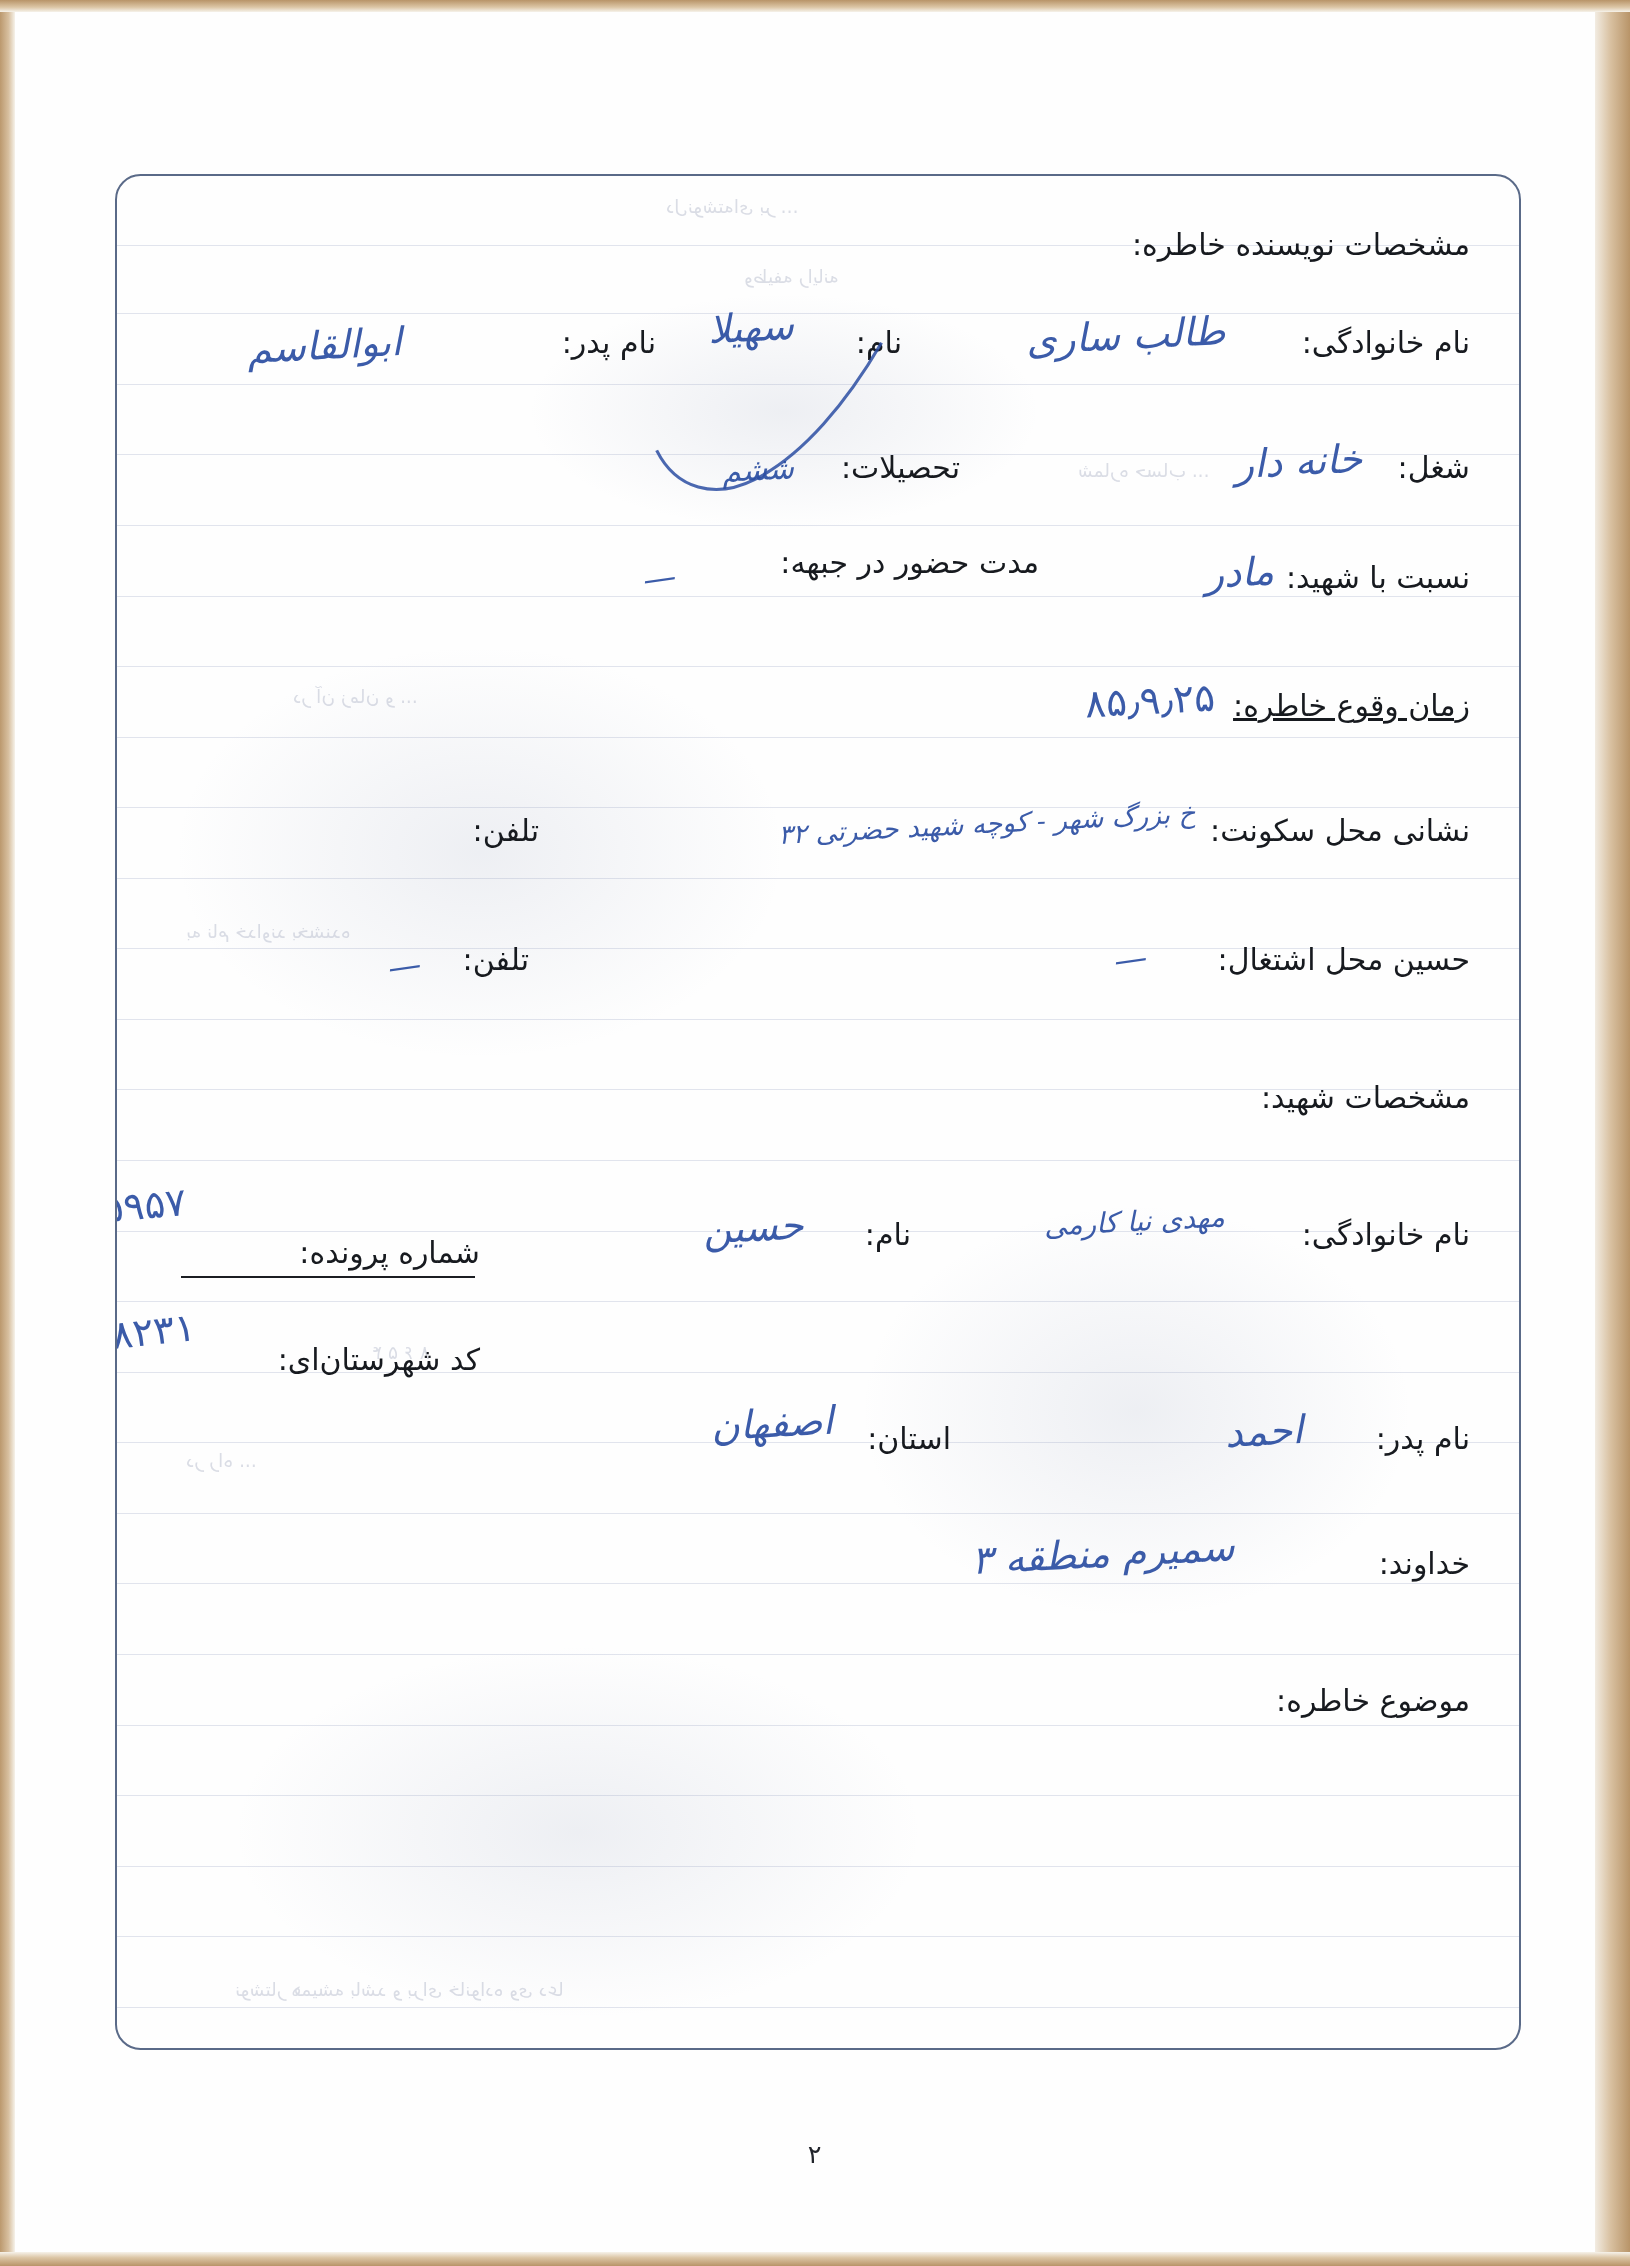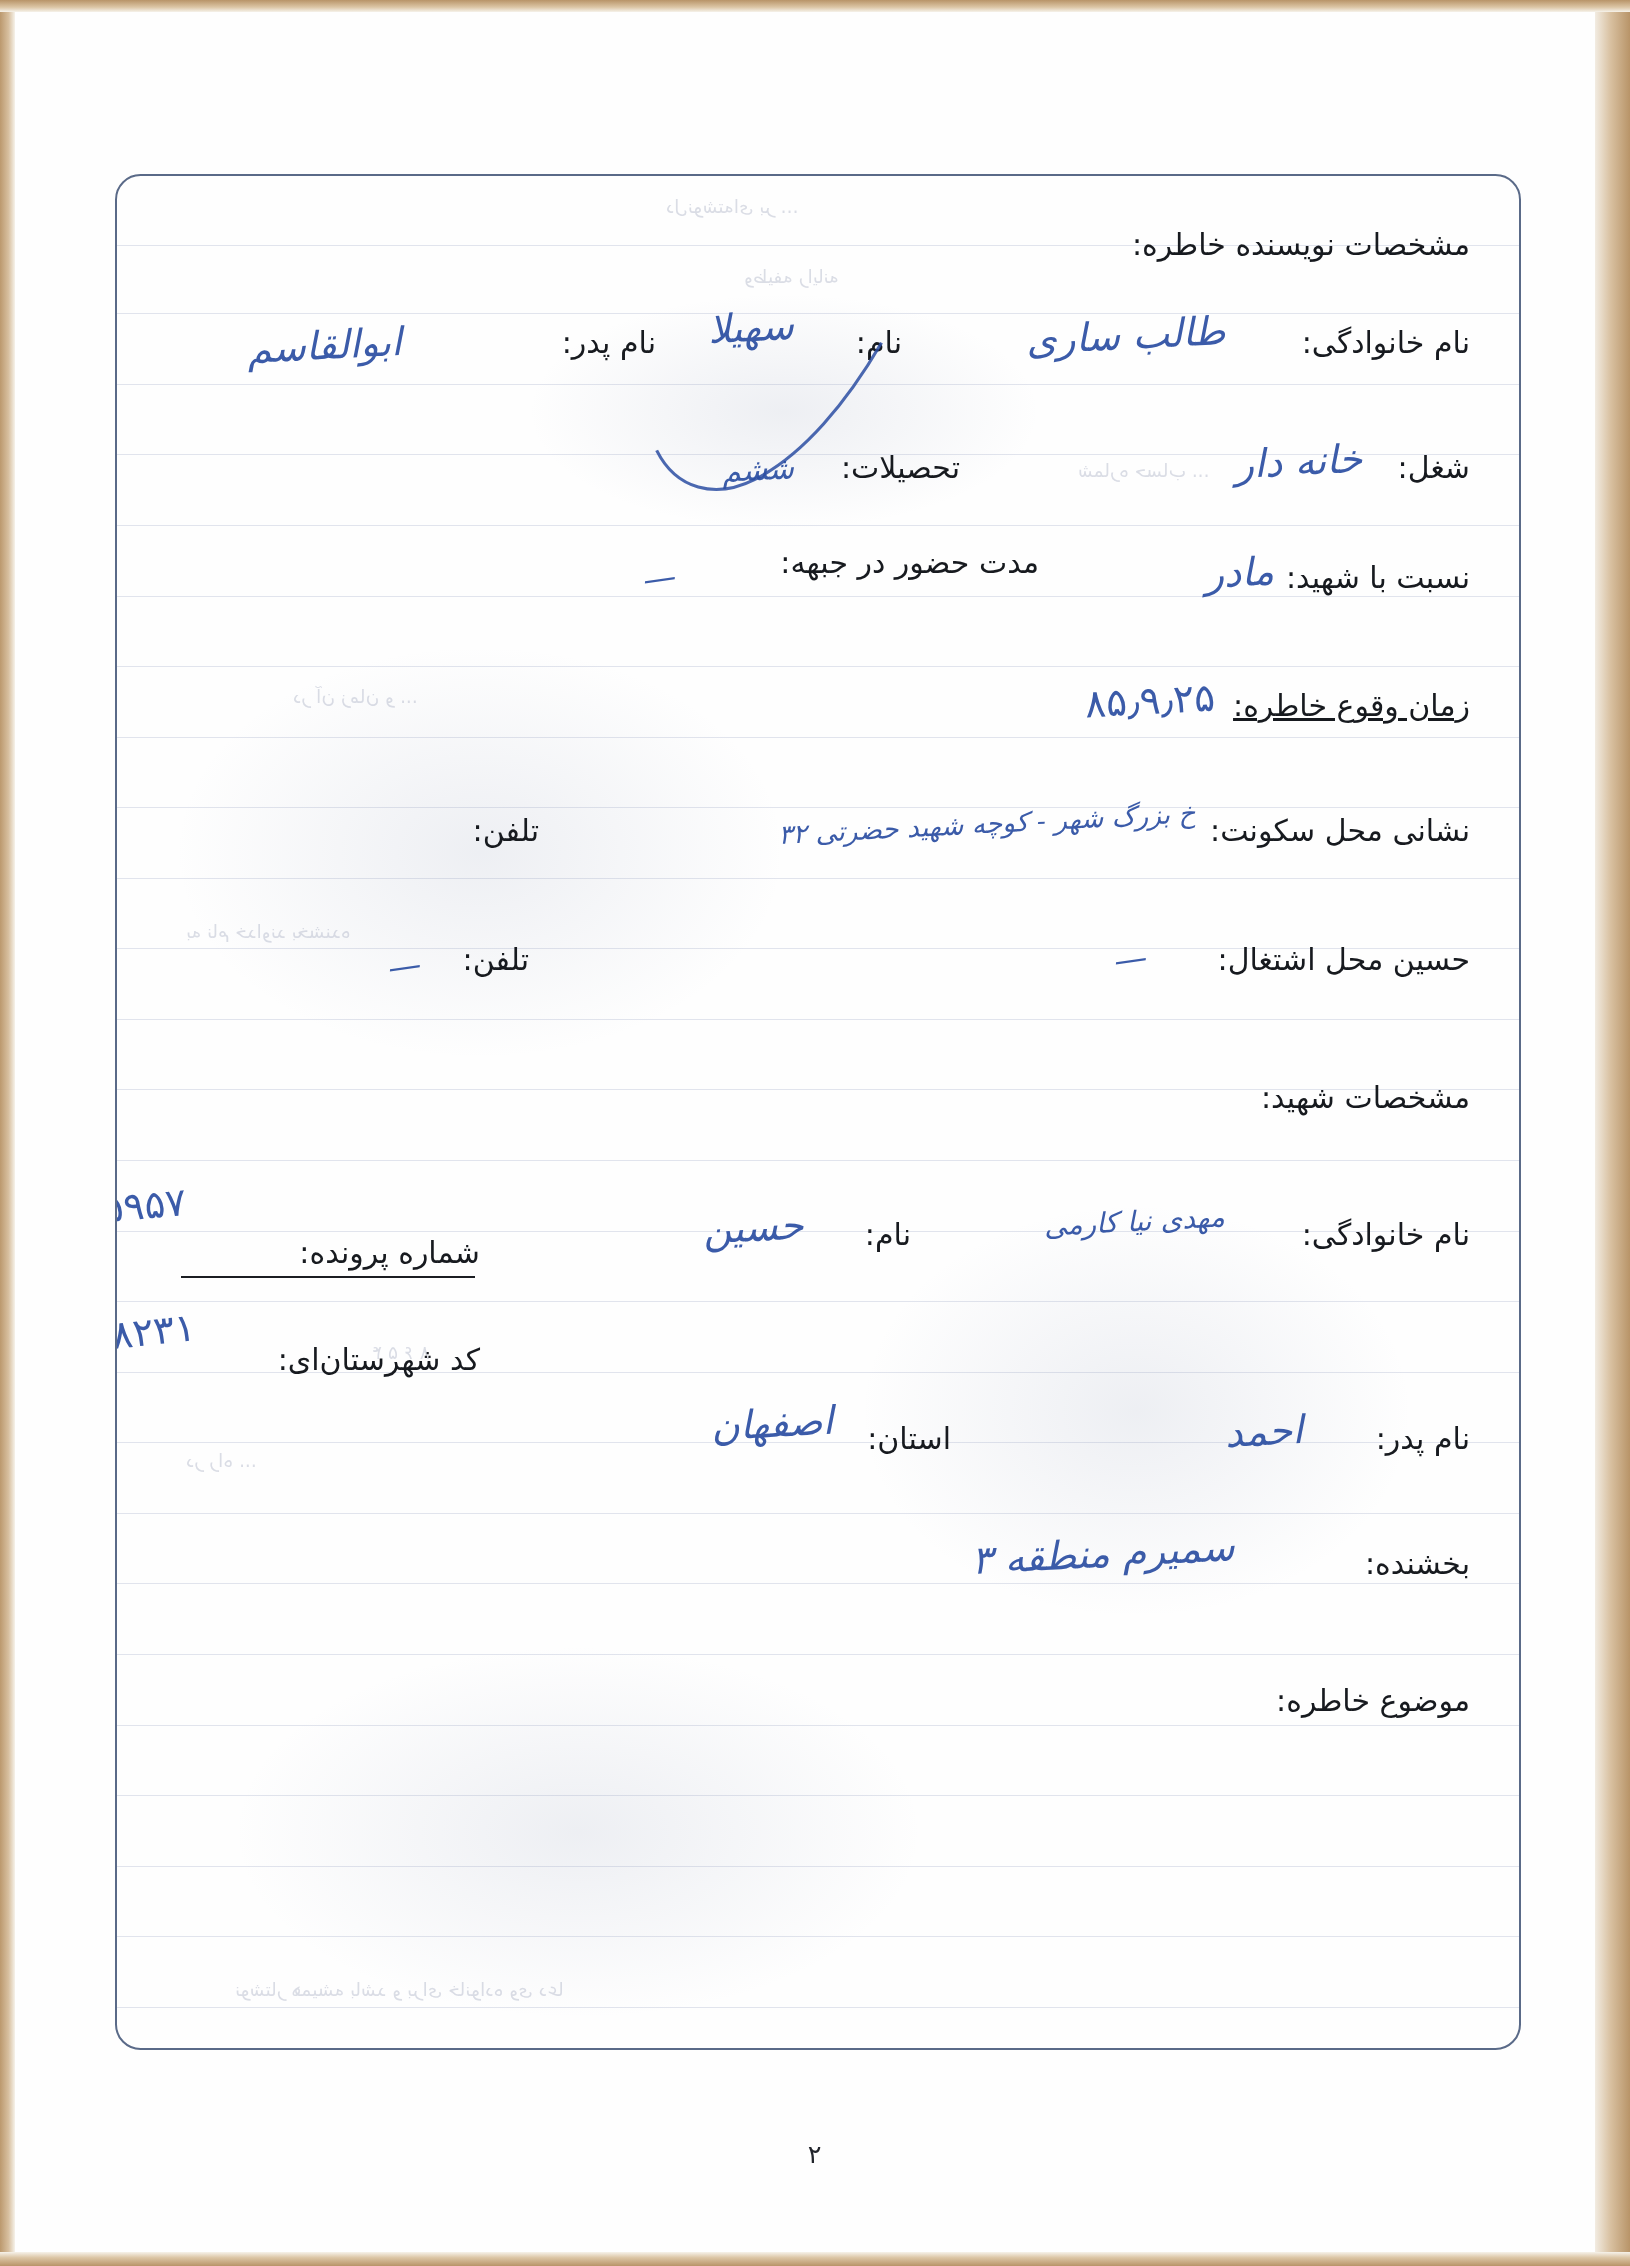--- a/index.html
+++ b/index.html
@@ -268,21 +268,21 @@
 
     <div class="field" style="right:1039px; top:1166px;">کد شهرستان‌ای:</div>
     <div class="hand big num" style="right:1323px; top:1137px; transform:rotate(-6deg);">۱۲۷۴۸۲۳۱</div>
 
     <div class="field" style="right:49px; top:1245px;">نام پدر:</div>
     <div class="hand big" style="right:216px; top:1233px;">احمد</div>
 
     <div class="field" style="right:568px; top:1245px;">استان:</div>
     <div class="hand big" style="right:686px; top:1225px;">اصفهان</div>
 
-    <div class="field" style="right:49px; top:1370px;">بخشنده:</div>
+    <div class="field" style="right:49px; top:1370px;">خداوند:</div>
     <div class="hand big" style="right:284px; top:1355px;">سمیرم منطقه ۳</div>
 
     <div class="field" style="right:49px; top:1507px;">موضوع خاطره:</div>
     <div class="hand" style="right:314px; top:1507px;"></div>
 
   </div>
 
   <div class="page-number" style="top:2139px;">۲</div>
 </div>
 

